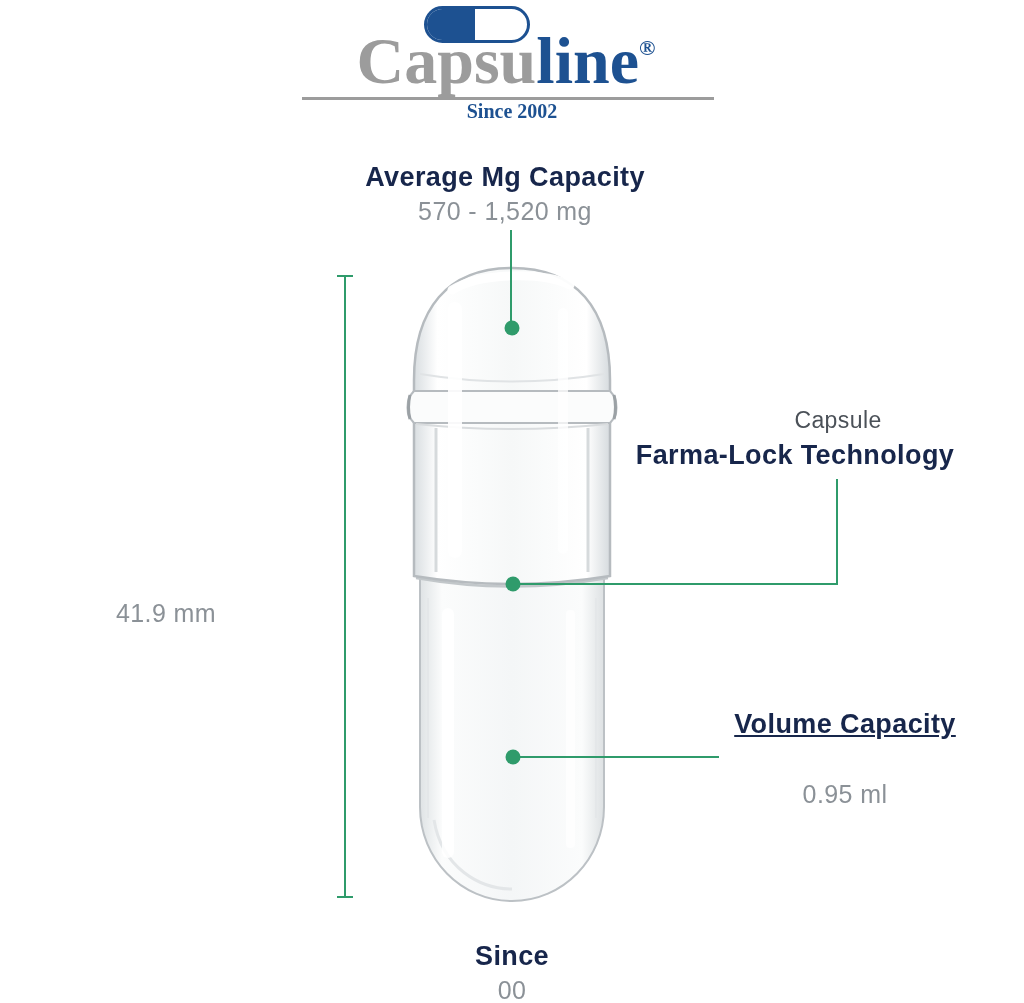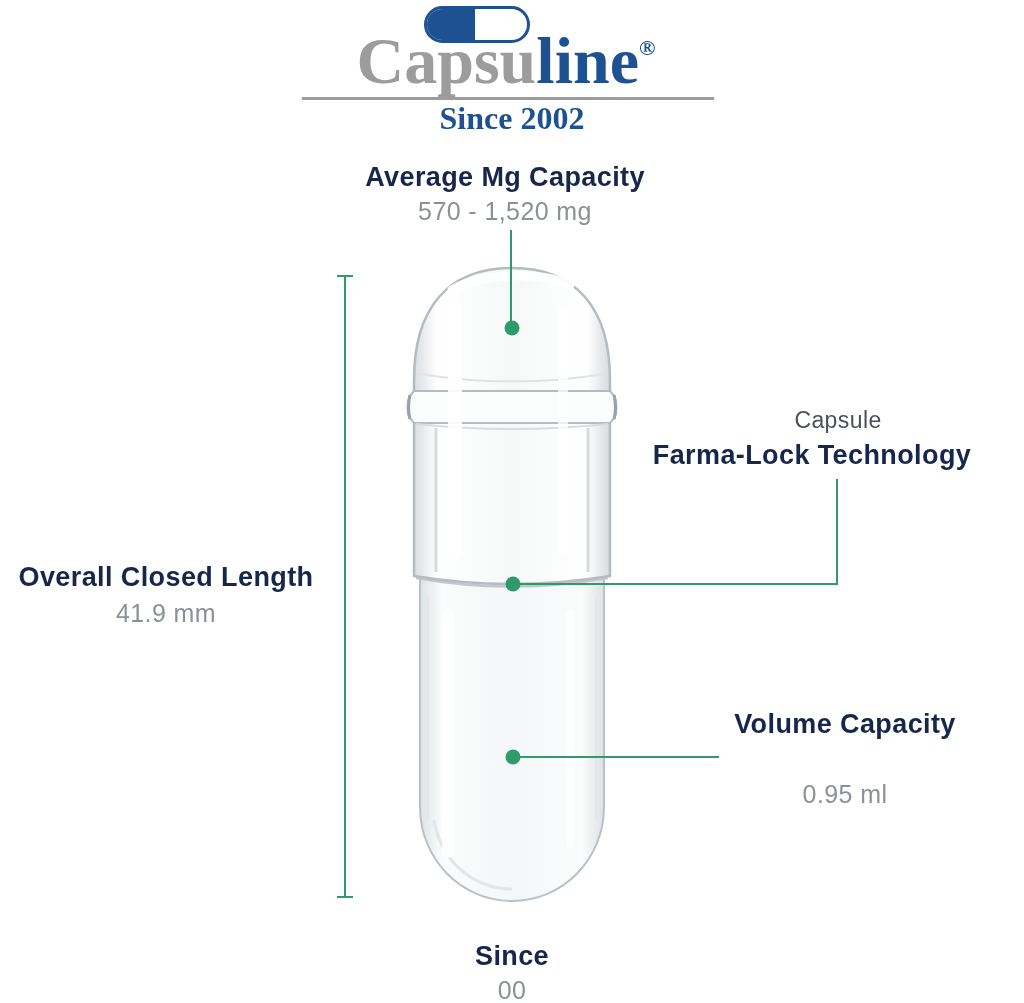--- a/index.html
+++ b/index.html
@@ -29,21 +29,21 @@
       <div style="position:absolute; left:0; top:0; width:48px; height:100%; background:#1d5191;"></div>
       <div style="position:absolute; left:48px; top:0; width:4px; height:100%; background:#ffffff;"></div>
     </div>
 
     <div class="abs serif centerx" style="left:506px; top:28px; font-weight:700; font-size:66px; line-height:1;">
       <span style="color:#9c9c9c;">Capsu</span><span style="color:#1d5191;">line</span><span style="color:#1d5191; font-size:22px; vertical-align:28px;">®</span>
     </div>
 
     <div class="abs" style="left:302px; top:97px; width:412px; height:3px; background:#9c9c9c;"></div>
 
-    <div class="abs serif centerx" style="left:512px; top:100px; font-weight:700; font-size:32px; color:#1d5191;">Since 2002</div>
+    <div class="abs serif centerx" style="left:512px; top:100px; font-weight:700; font-size:20px; color:#1d5191;">Since 2002</div>
   </div>
 
   <div class="abs" style="left:390px; top:258px; width:244px; height:652px;">
     <svg viewBox="0 0 244 652" width="244" height="652">
       <defs>
         <linearGradient id="glassBody" x1="0" y1="0" x2="1" y2="0">
           <stop offset="0" stop-color="#dfe3e5"></stop>
           <stop offset="0.12" stop-color="#fbfcfc"></stop>
           <stop offset="0.5" stop-color="#f4f6f7"></stop>
           <stop offset="0.88" stop-color="#fbfcfc"></stop>
@@ -87,32 +87,31 @@
       <path d="M62 32 C88 15 152 13 180 27" stroke="#ffffff" stroke-width="9" fill="none" opacity="0.95" stroke-linecap="round"></path>
     </svg>
   </div>
 
   <div class="abs heading centerx" style="left:505px; top:162px;">Average Mg Capacity</div>
   <div class="abs subvalue centerx" style="left:505px; top:197px;">570 - 1,520 mg</div>
   <div class="green-line" style="left:510px; top:230px; width:2px; height:94px;"></div>
   <div class="green-dot" style="left:512px; top:328px;"></div>
 
   <div class="abs lightlabel centerx" style="left:838px; top:407px;">Capsule</div>
-  <div class="abs heading centerx" style="left:812px; top:440px;">Farma-Lock Technology</div>
+  <div class="abs heading centerx" style="left:795px; top:440px;">Farma-Lock Technology</div>
   <div class="green-line" style="left:836px; top:479px; width:2px; height:106px;"></div>
   <div class="green-line" style="left:519px; top:583px; width:319px; height:2px;"></div>
   <div class="green-dot" style="left:513px; top:584px;"></div>
 
-  <div class="abs heading centerx" style="left:166px; top:562px;">Overall Closed Length</div>
   <div class="abs subvalue centerx" style="left:166px; top:599px;">41.9 mm</div>
   <div class="green-line" style="left:344px; top:276px; width:2px; height:622px;"></div>
   <div class="green-line" style="left:337px; top:275px; width:16px; height:2px;"></div>
   <div class="green-line" style="left:337px; top:896px; width:16px; height:2px;"></div>
 
-  <div class="abs heading centerx" style="left:845px; top:709px;">Volume Capacity</div>
+  <div class="abs heading centerx" style="left:845px; top:709px;text-decoration:underline;">Volume Capacity</div>
   <div class="abs subvalue centerx" style="left:845px; top:745px;margin-top:35px;">0.95 ml</div>
   <div class="green-line" style="left:519px; top:756px; width:200px; height:2px;"></div>
   <div class="green-dot" style="left:513px; top:757px;"></div>
 
   <div class="abs heading centerx" style="left:512px; top:941px;">Since</div>
   <div class="abs subvalue centerx" style="left:512px; top:976px;">00</div>
 
 </div>
 
 </body></html>

